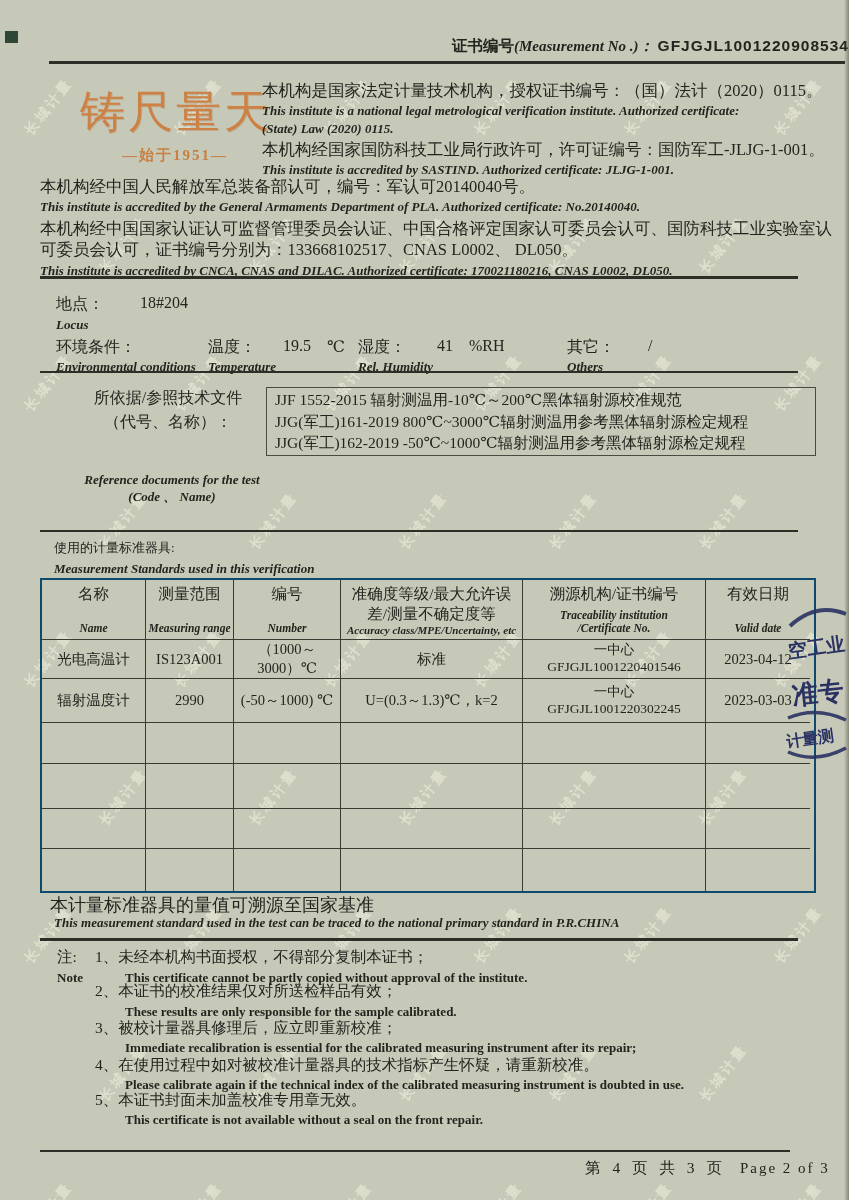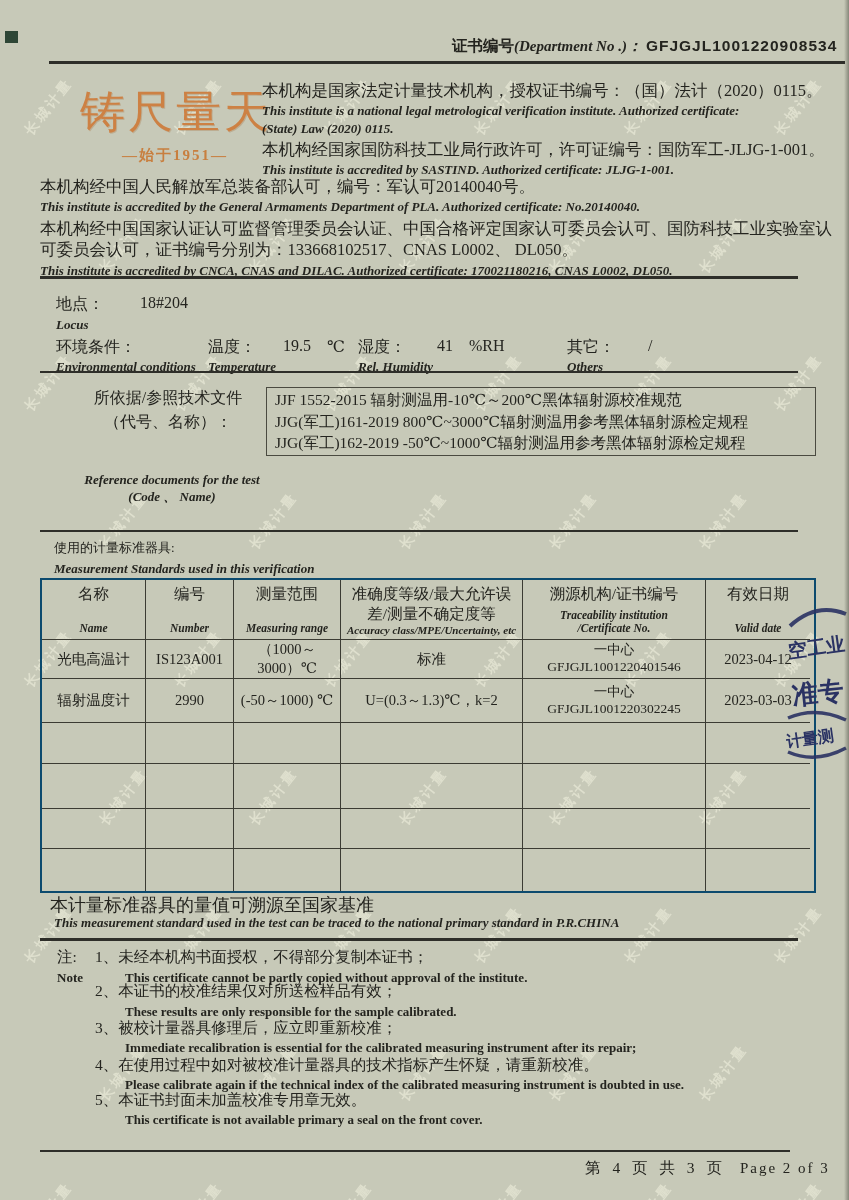--- a/index.html
+++ b/index.html
@@ -110,21 +110,21 @@
       <span class="wm" style="left: 165px; top: 1202px;">长城计量</span>
       <span class="wm" style="left: 315px; top: 1202px;">长城计量</span>
       <span class="wm" style="left: 465px; top: 1202px;">长城计量</span>
       <span class="wm" style="left: 615px; top: 1202px;">长城计量</span>
       <span class="wm" style="left: 765px; top: 1202px;">长城计量</span>
     </div>
   <div class="green-mark"></div>
   <div class="scan-edge"></div>
 
   <div class="abs" style="left:452px;top:36px;white-space:nowrap;">
-    <span class="cert-label-cn">证书编号</span><span class="cert-label-en">(Department No .)：</span>
+    <span class="cert-label-cn">证书编号</span><span class="cert-label-en">(Measurement No .)：</span>
     <span class="cert-number">GFJGJL1001220908534</span>
   </div>
   <div class="rule" style="left:49px;top:61px;width:796px;height:2.5px;"></div>
 
   <div class="abs" style="left:80px;top:82px;width:190px;">
     <div class="logo-title">铸尺量天</div>
     <div class="logo-sub">—始于1951—</div>
   </div>
 
   <div class="abs" style="left:262px;top:80px;width:583px;">
@@ -180,26 +180,26 @@
   <div class="abs lbl-cn" style="left:54px;top:539px;font-size:13px;">使用的计量标准器具:</div>
   <div class="abs lbl-en" style="left:54px;top:561px;">Measurement Standards used in this verification</div>
 
   <div class="abs table" style="left:40px;top:578px;width:772px;">
     <div class="tr" style="height:60px;">
       <div class="td th">
           <span class="th-cn">名称</span>
           <span class="th-en">Name</span>
         </div>
       <div class="td th">
+          <span class="th-cn">测量范围</span>
+          <span class="th-en">Measuring range</span>
+        </div>
+      <div class="td th">
           <span class="th-cn">编号</span>
           <span class="th-en">Number</span>
-        </div>
-      <div class="td th">
-          <span class="th-cn">测量范围</span>
-          <span class="th-en">Measuring range</span>
         </div>
       <div class="td th">
           <span class="th-cn">准确度等级/最大允许误差/测量不确定度等</span>
           <span class="th-en" style="white-space:nowrap;font-size:11px;">Accuracy class/MPE/Uncertainty, etc</span>
         </div>
       <div class="td th">
           <span class="th-cn">溯源机构/证书编号</span>
           <span>
             <span class="th-en" style="display:block;">Traceability institution</span>
             <span class="th-en" style="display:block;">/Certificate No.</span>
@@ -279,21 +279,21 @@
   <div class="abs note-cn" style="left:95px;top:981px;">2、本证书的校准结果仅对所送检样品有效；</div>
   <div class="abs note-en" style="left:125px;top:1004px;">These results are only responsible for the sample calibrated.</div>
 
   <div class="abs note-cn" style="left:95px;top:1018px;">3、被校计量器具修理后，应立即重新校准；</div>
   <div class="abs note-en" style="left:125px;top:1040px;">Immediate recalibration is essential for the calibrated measuring instrument after its repair;</div>
 
   <div class="abs note-cn" style="left:95px;top:1055px;">4、在使用过程中如对被校准计量器具的技术指标产生怀疑，请重新校准。</div>
   <div class="abs note-en" style="left:125px;top:1077px;">Please calibrate again if the technical index of the calibrated measuring instrument is doubted in use.</div>
 
   <div class="abs note-cn" style="left:95px;top:1090px;">5、本证书封面未加盖校准专用章无效。</div>
-  <div class="abs note-en" style="left:125px;top:1112px;">This certificate is not available primary a seal on the front cover.</div>
+  <div class="abs note-en" style="left:125px;top:1112px;">This certificate is not available without a seal on the front repair.</div>
 
   <div class="rule" style="left:40px;top:1150px;width:750px;height:2px;"></div>
   <div class="abs" style="left:585px;top:1158px;white-space:nowrap;">
     <span class="footer-cn">第 4 页 共 3 页</span>
     <span class="footer-en" style="margin-left:10px;">Page 2 of 3</span>
   </div>
 
   <div class="abs stamp" style="left:786px;top:594px;width:63px;height:170px;">
     <svg width="63" height="170" viewBox="0 0 63 170">
       <path d="M4,32 Q30,8 60,20" stroke="#2a3263" stroke-width="4" fill="none" opacity="0.9"></path>

